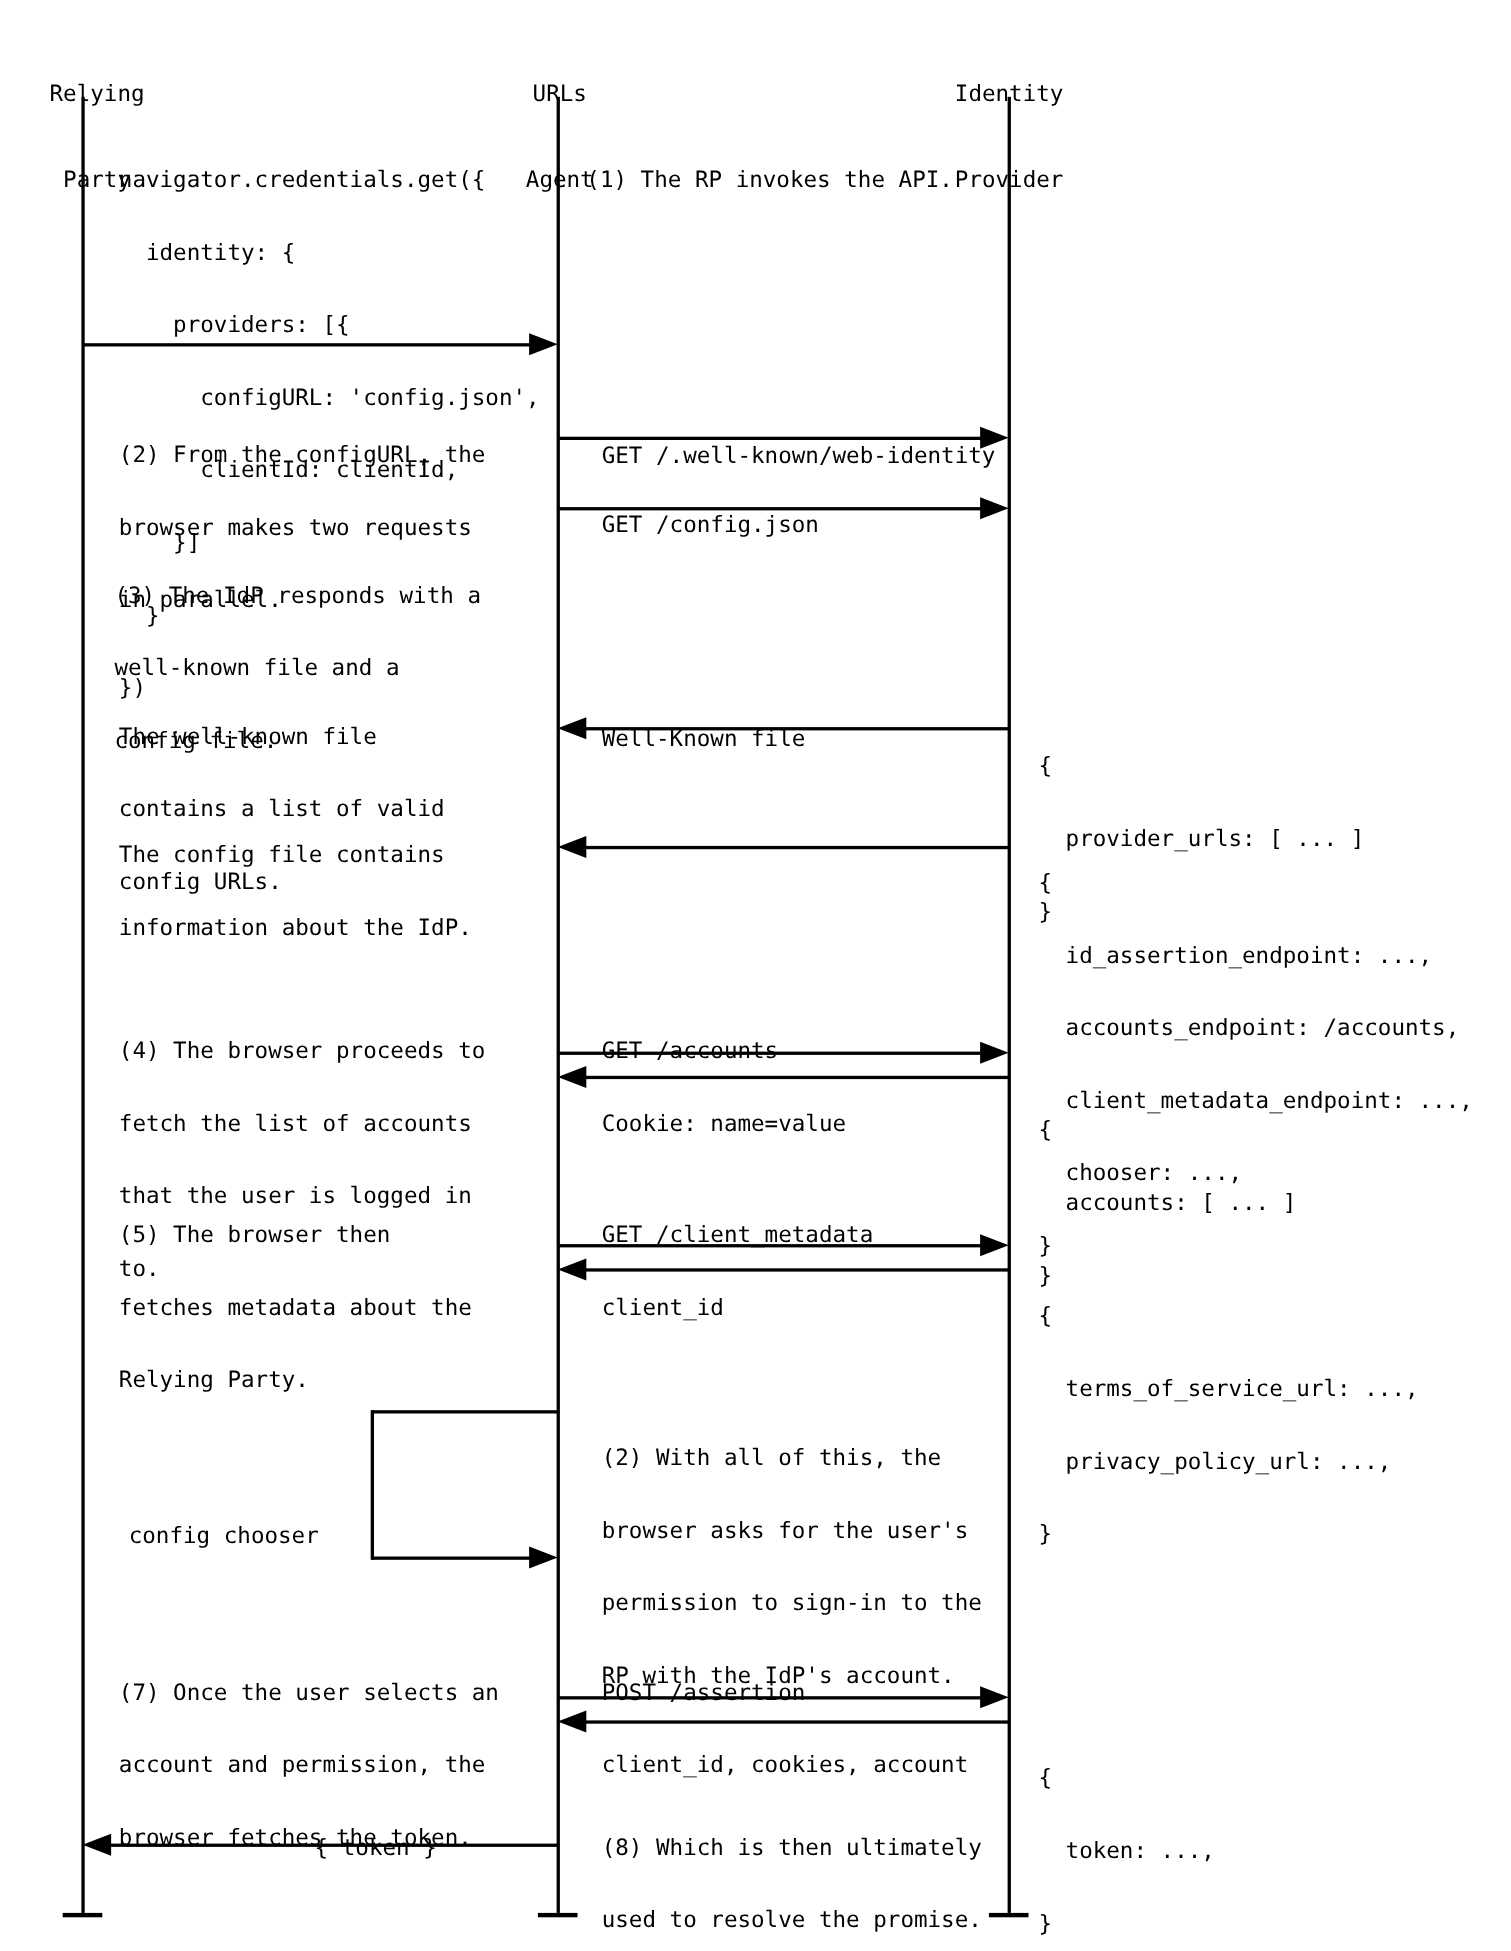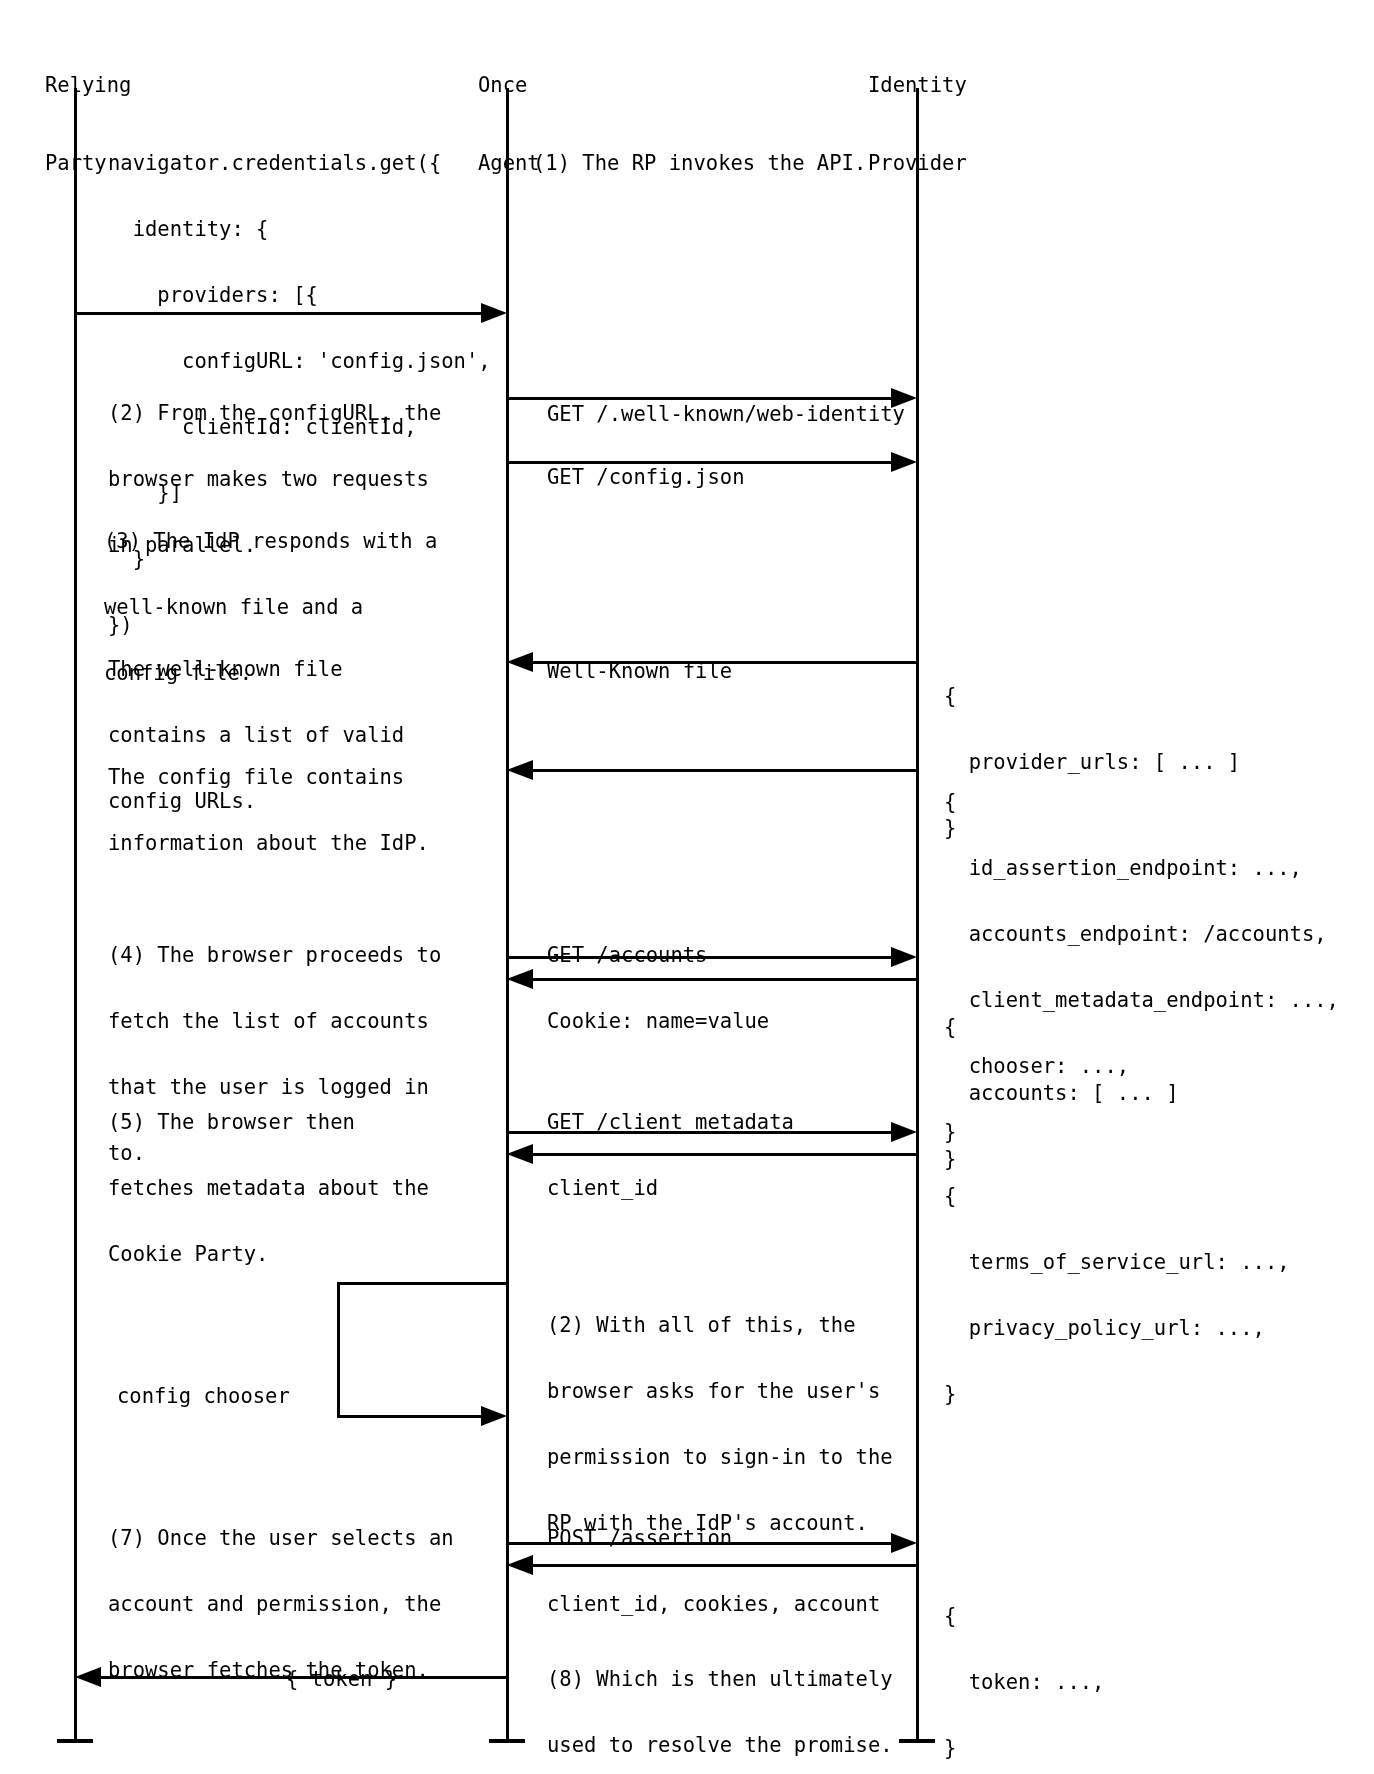--- a/index.html
+++ b/index.html
@@ -5,21 +5,21 @@
   html,body{margin:0;padding:0;background:#fff;}
   .diagram{
     position:relative;
     width:1374px;height:1774px;
     background:#ffffff;color:#000000;
     font-family:"DejaVu Sans Mono","Liberation Mono",monospace;
     font-size:20.5px;font-weight:normal;
     overflow:hidden;
   }
   .tb{position:absolute;white-space:pre;line-height:22px;}
-  .hdr{line-height:26px;}
+  .hdr{line-height:26px;text-align:center;}
   .lifeline{position:absolute;width:3px;background:#000;}
   .foot{position:absolute;height:4px;width:36px;background:#000;}
   .hl{position:absolute;height:3px;background:#000;}
   .vl{position:absolute;width:3px;background:#000;}
   .head-r{position:absolute;width:0;height:0;
     border-top:10px solid transparent;border-bottom:10px solid transparent;
     border-left:26px solid #000;}
   .head-l{position:absolute;width:0;height:0;
     border-top:10px solid transparent;border-bottom:10px solid transparent;
     border-right:26px solid #000;}
@@ -27,21 +27,21 @@
 </head>
 <body>
 
 <div class="diagram">
 
   <div class="tb hdr" style="left:45px;top:20px">
     <div>Relying</div>
     <div>Party</div>
   </div>
   <div class="tb hdr" style="left:478px;top:20px">
-    <div>Once</div>
+    <div>URLs</div>
     <div>Agent</div>
   </div>
   <div class="tb hdr" style="left:868px;top:20px">
     <div>Identity</div>
     <div>Provider</div>
   </div>
 
   <div class="lifeline" style="left:74px;top:88px;height:1651px"></div>
   <div class="lifeline" style="left:506px;top:88px;height:1651px"></div>
   <div class="lifeline" style="left:916px;top:88px;height:1651px"></div>
@@ -150,21 +150,21 @@
   </div>
   <div class="tb" style="left:944px;top:972px">
     <div>{</div>
     <div>  accounts: [ ... ]</div>
     <div>}</div>
   </div>
 
   <div class="tb" style="left:108px;top:1067px">
     <div>(5) The browser then</div>
     <div>fetches metadata about the</div>
-    <div>Cookie Party.</div>
+    <div>Relying Party.</div>
   </div>
   <div class="tb" style="left:547px;top:1067px">
     <div>GET /client_metadata</div>
     <div>client_id</div>
   </div>
   <div>
     <div class="hl" style="left:507px;top:1131px;width:392px"></div>
     <div class="head-r" style="left:891px;top:1122px"></div>
   </div>
   <div>

